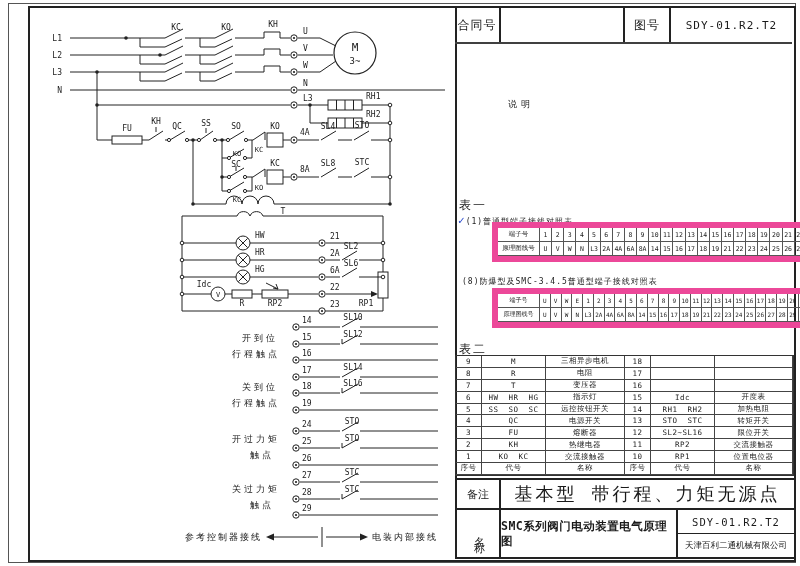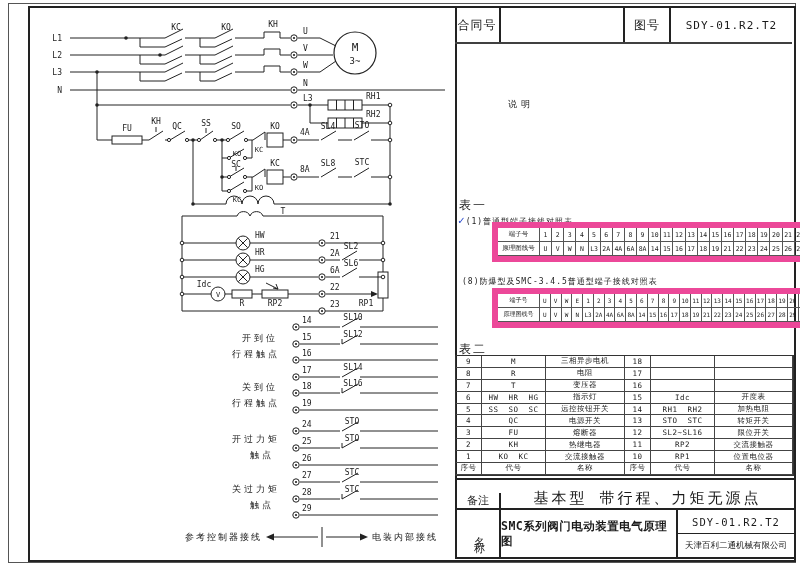--- a/index.html
+++ b/index.html
@@ -33,25 +33,25 @@
   .tlabel{font-size:6px;letter-spacing:0;}
   #t1>div{font-size:6.5px;}
   #t2>div{font-size:6px;}
   
   #comp{left:455px;top:355px;width:337px;border:1px solid #333;display:grid;
         grid-template-columns:26px 64px 79px 26px 64px 1fr;grid-auto-rows:11.9px;}
   #comp>div{border-right:1px solid #444;border-bottom:1px solid #444;font-size:7.5px;
         display:flex;align-items:center;justify-content:center;word-spacing:5px;
         letter-spacing:0.5px;overflow:hidden;}
   
-  .remark{left:455px;top:478px;width:337px;height:28px;border:2px solid #222;display:flex;align-items:flex-end;}
+  .remark{left:455px;top:478px;width:337px;height:28px;border:2px solid #222;display:flex;}
   .remark .lab{width:42px;border-right:2px solid #222;display:flex;align-items:center;
         justify-content:center;font-size:11px;}
   .remark .val{flex:1;display:flex;align-items:center;justify-content:center;
-        font-size:15px;letter-spacing:3px;border-radius:11px;}
+        font-size:18px;letter-spacing:3px;border-radius:11px;}
   .tblock{left:455px;top:508px;width:337px;height:47px;border:2px solid #222;display:flex;}
   .tblock .lab{width:42px;border-right:2px solid #222;display:flex;align-items:center;
         justify-content:center;font-size:11px;writing-mode:vertical-lr;letter-spacing:6px;}
   .tblock .name{width:175px;border-right:2px solid #222;display:flex;align-items:center;
         justify-content:center;font-size:11.5px;font-weight:bold;letter-spacing:0.5px;}
   .tblock .right{flex:1;display:flex;flex-direction:column;}
   .tblock .right .dno{flex:1;border-bottom:1.5px solid #222;display:flex;align-items:center;
         justify-content:center;font-size:10.5px;letter-spacing:1px;}
   .tblock .right .co{flex:1;display:flex;align-items:center;justify-content:center;
         font-size:8.5px;}

